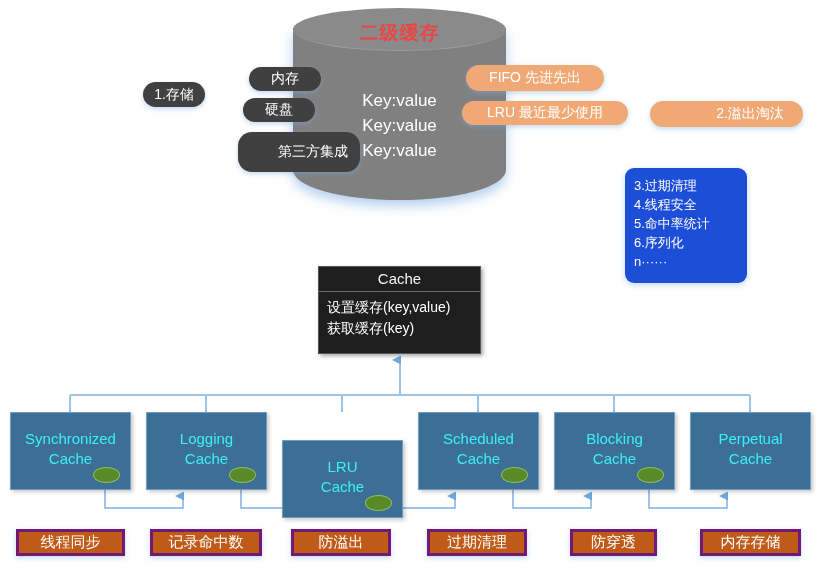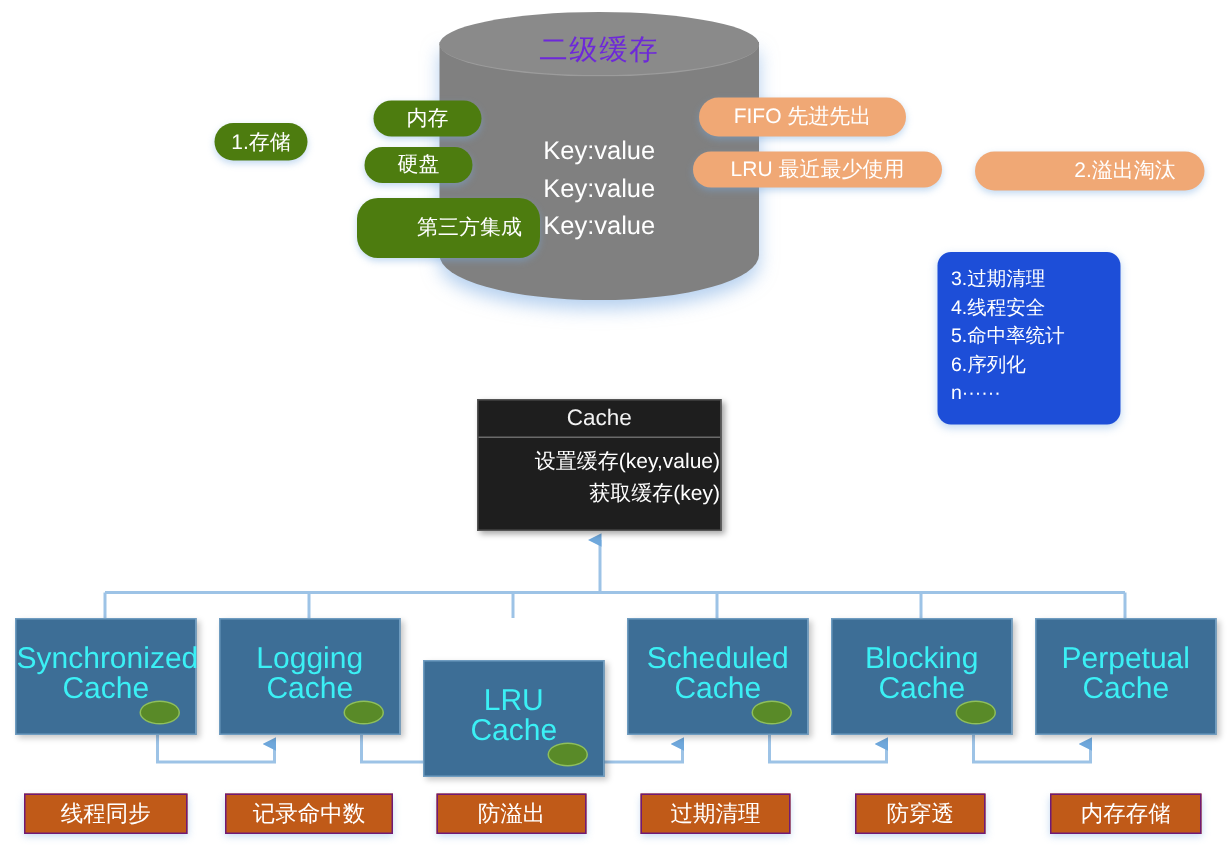--- a/index.html
+++ b/index.html
@@ -29,22 +29,22 @@
   }
   .cyl-top{
     position:absolute;left:0;top:0;width:213px;height:42px;
     background:#8a8a8a;
     border-radius:50%;
     border-bottom:1px solid #9c9c9c;
   }
   .cyl-title{
     position:absolute;left:0;top:12px;width:213px;
     text-align:center;
-    color:#6d28d9;
-    font-size:19px;font-weight:normal;
+    color:#ef4444;
+    font-size:19px;font-weight:bold;
     letter-spacing:1px;
     z-index:3;
   }
   .cyl-kv{
     position:absolute;left:0;top:80px;width:213px;
     text-align:center;
     color:#ffffff;
     font-size:17px;
     line-height:25px;
     z-index:3;
@@ -55,21 +55,21 @@
   .pill{
     position:absolute;
     display:flex;align-items:center;justify-content:center;
     border-radius:14px;
     color:#ffffff;
     font-size:14px;
     white-space:nowrap;
     box-shadow:0 2px 5px rgba(120,170,225,.45);
     z-index:4;
   }
-  .pill.blue{background:#4d7c0f;}
+  .pill.blue{background:#404040;}
   .pill.orange{background:#f0a875;}
 
   
   .notes{
     position:absolute;left:625px;top:168px;width:122px;height:115px;
     background:#1d4ed8;
     border-radius:9px;
     box-shadow:0 2px 6px rgba(120,170,225,.45);
     padding:8px 0 0 9px;
     box-sizing:border-box;
@@ -86,56 +86,56 @@
     border:1px solid #555;
     box-sizing:border-box;
     box-shadow:2px 2px 4px rgba(0,0,0,.35);
     z-index:4;
   }
   .uml-title{
     height:24px;line-height:24px;text-align:center;
     color:#f2f2f2;font-size:15px;
     border-bottom:1px solid #6a6a6a;
   }
-  .uml-ops{padding:5px 0 0 20px;text-align:right;}
+  .uml-ops{padding:5px 0 0 8px;}
   .uml-ops div{
     color:#ffffff;font-size:14px;line-height:21px;white-space:nowrap;
   }
 
   
   .sub{
     position:absolute;width:121px;height:78px;
     background:#3d6e96;
     border:1px solid #6f9cc0;
     box-sizing:border-box;
     box-shadow:2px 2px 4px rgba(0,0,0,.22);
     z-index:4;
   }
   .sub-label{
     position:absolute;left:0;top:16px;width:100%;
     text-align:center;
     color:#3bf0f5;
-    font-size:20px;line-height:20px;
+    font-size:15px;line-height:20px;
   }
   .sub-label span{display:block;}
   .dot{
     position:absolute;right:10px;bottom:6px;
     width:27px;height:16px;
     background:#598a28;
     border:1px solid #8fbf5c;
     border-radius:50%;
     box-sizing:border-box;
     z-index:5;
   }
 
   
   .feat{
     position:absolute;height:27px;
     background:#c05a18;
-    border:1px solid #701a75;
+    border:3px solid #701a75;
     box-sizing:border-box;
     display:flex;align-items:center;justify-content:center;
     color:#ffffff;font-size:15px;white-space:nowrap;
     box-shadow:0 2px 5px rgba(120,170,225,.45);
     z-index:4;
   }
 </style>
 </head>
 <body>
 

